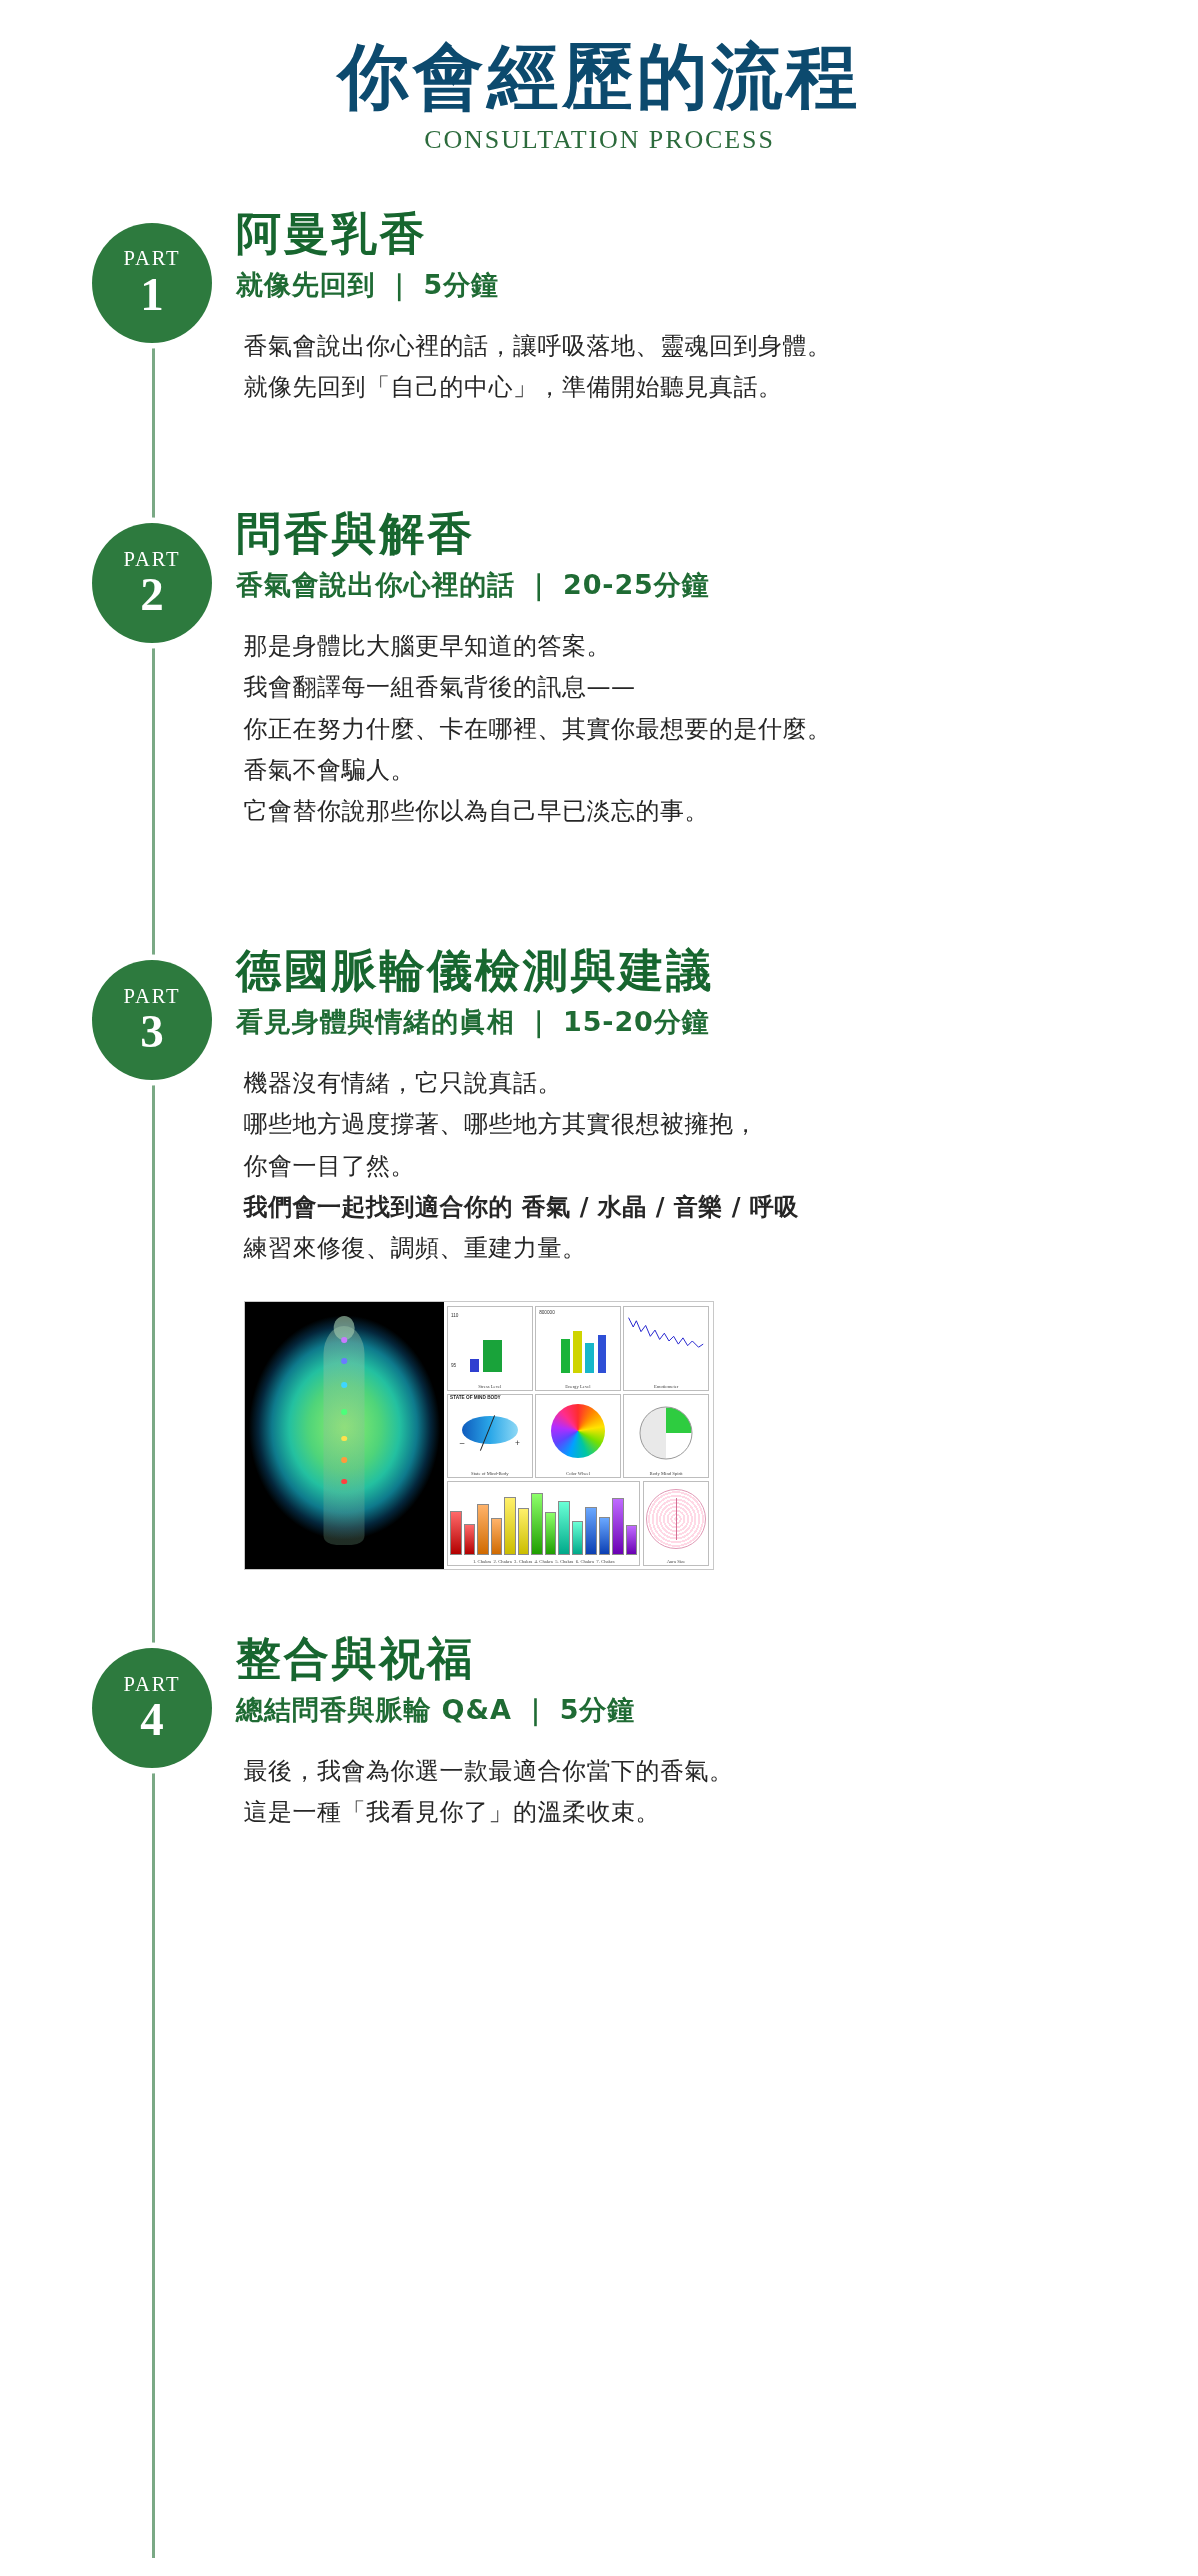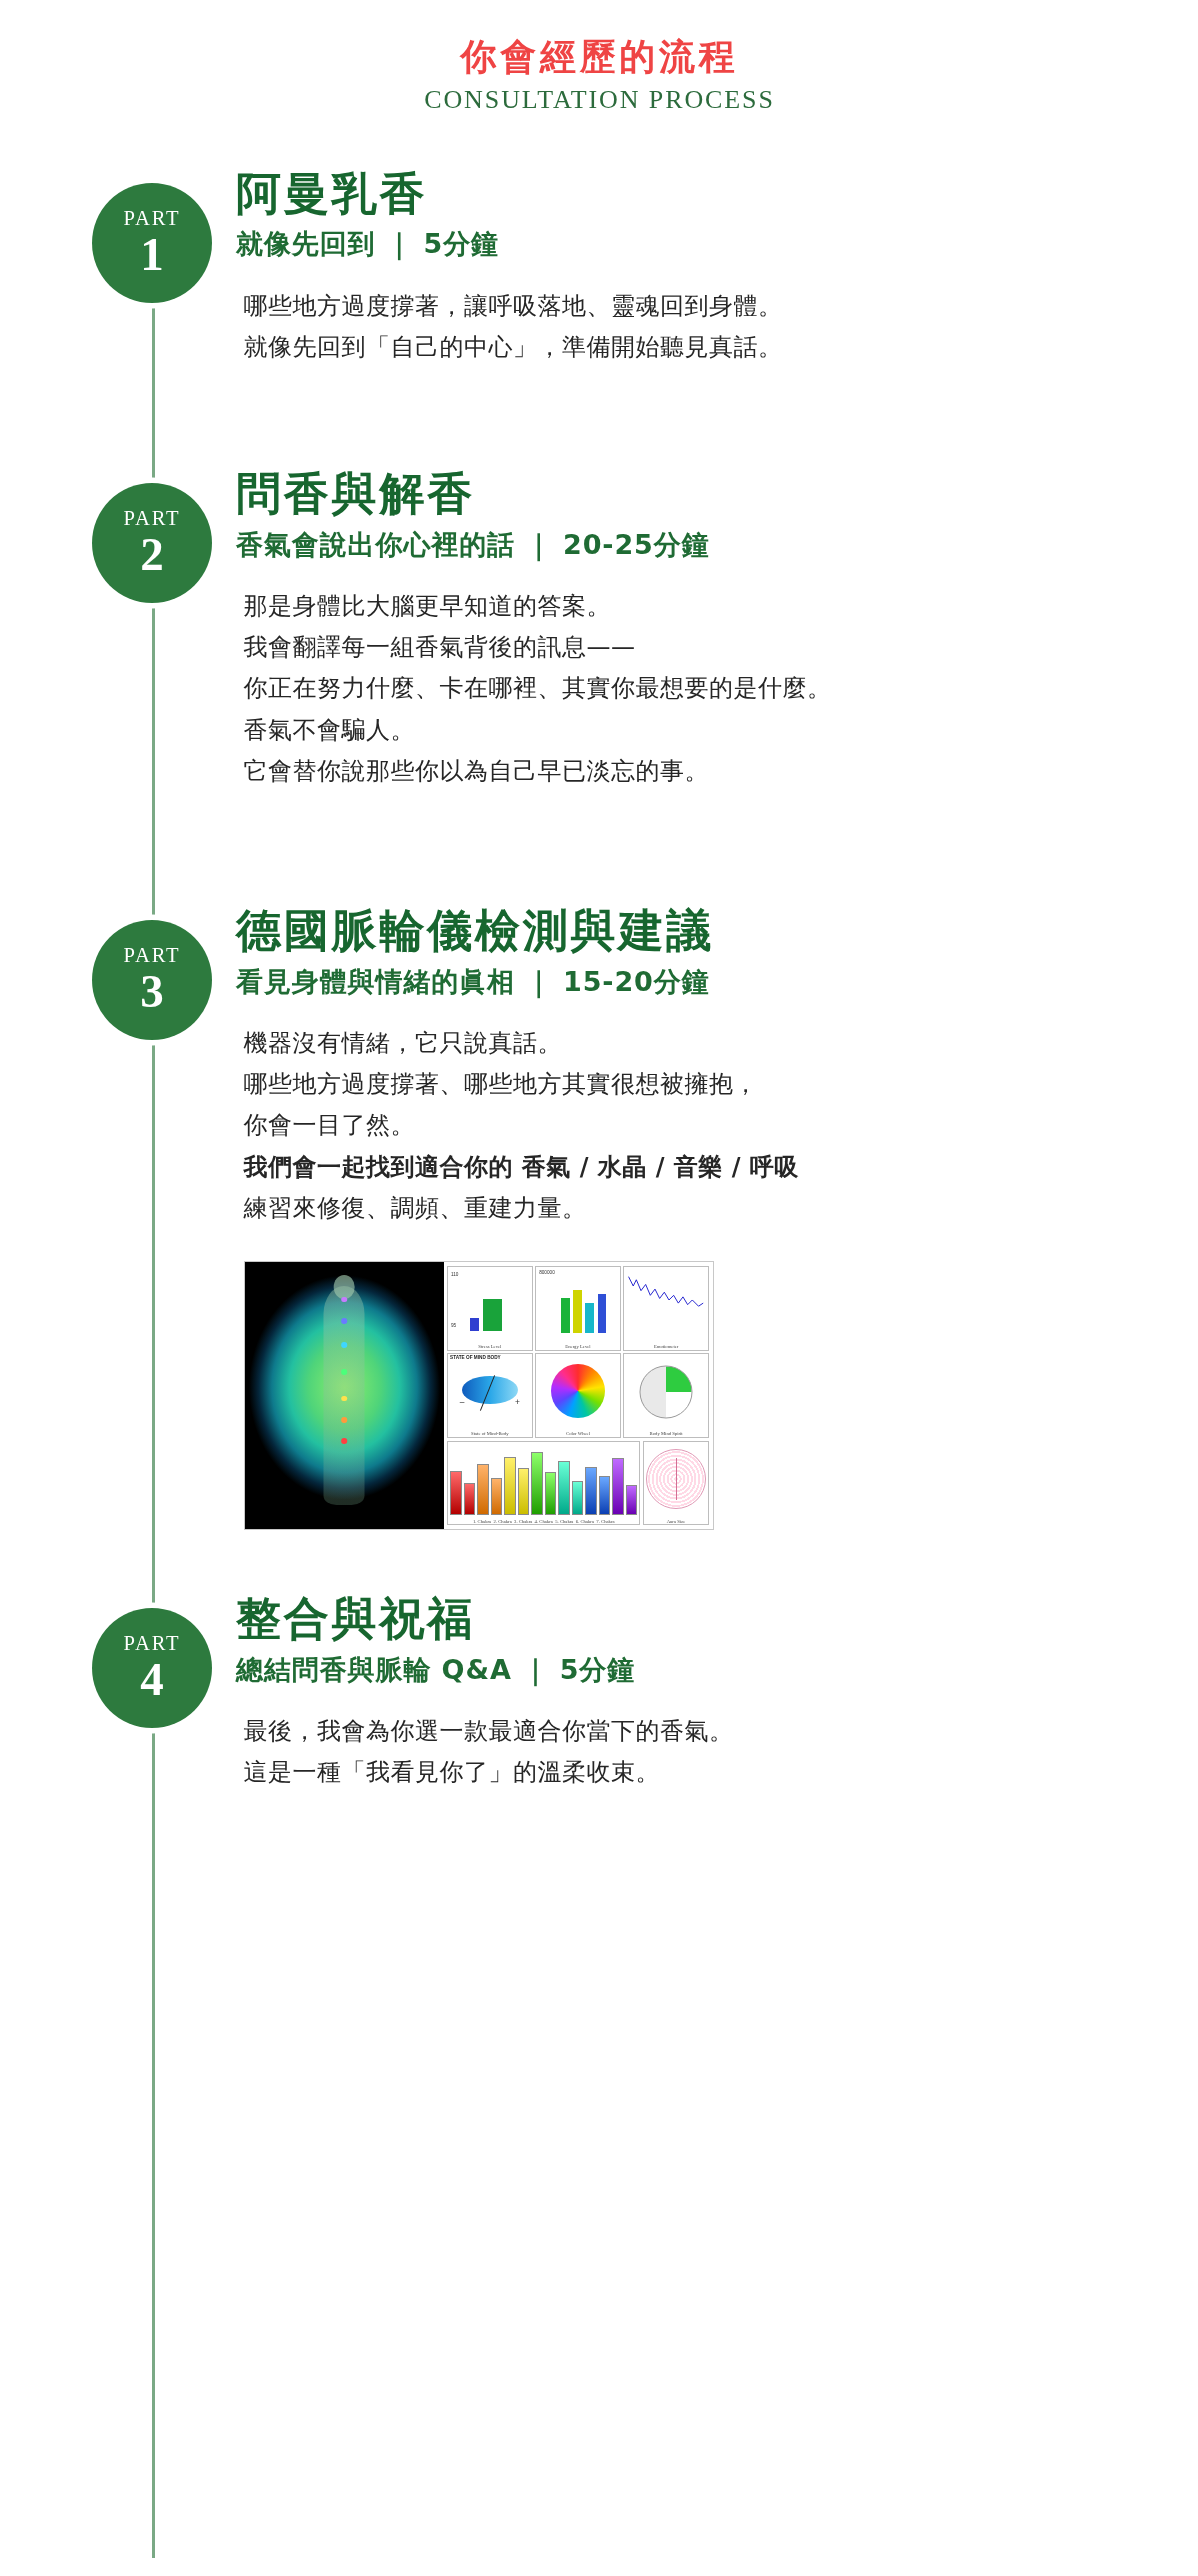--- a/index.html
+++ b/index.html
@@ -17,24 +17,24 @@
     margin:0 auto;
     overflow:hidden;
   }
   
   .header{
     text-align:center;
     padding-top:36px;
   }
   .header .cn-title{
     font-family:"DejaVu Serif","Liberation Serif",serif;
-    font-size:36px;
+    font-size:71px;
     font-weight:bold;
     letter-spacing:3.7px;
-    color:#ef4444;
+    color:#0c4a6e;
     line-height:1.15;
   }
   .header .en-title{
     font-family:"Liberation Serif","DejaVu Serif",serif;
     font-size:26px;
     letter-spacing:1.9px;
     color:#2c6b3c;
     margin-top:7.5px;
   }
   
@@ -248,21 +248,21 @@
 
     <div class="step step-1">
       <div class="badge">
         <span class="part-label">PART</span>
         <span class="part-num">1</span>
       </div>
       <div class="step-body">
         <h2 class="step-title">阿曼乳香</h2>
         <p class="step-sub">就像先回到 ｜ 5分鐘</p>
         <div class="step-desc">
-          <div>哪些地方過度撐著，讓呼吸落地、靈魂回到身體。</div>
+          <div>香氣會說出你心裡的話，讓呼吸落地、靈魂回到身體。</div>
           <div>就像先回到「自己的中心」，準備開始聽見真話。</div>
         </div>
       </div>
     </div>
 
     <div class="step step-2">
       <div class="badge">
         <span class="part-label">PART</span>
         <span class="part-num">2</span>
       </div>

